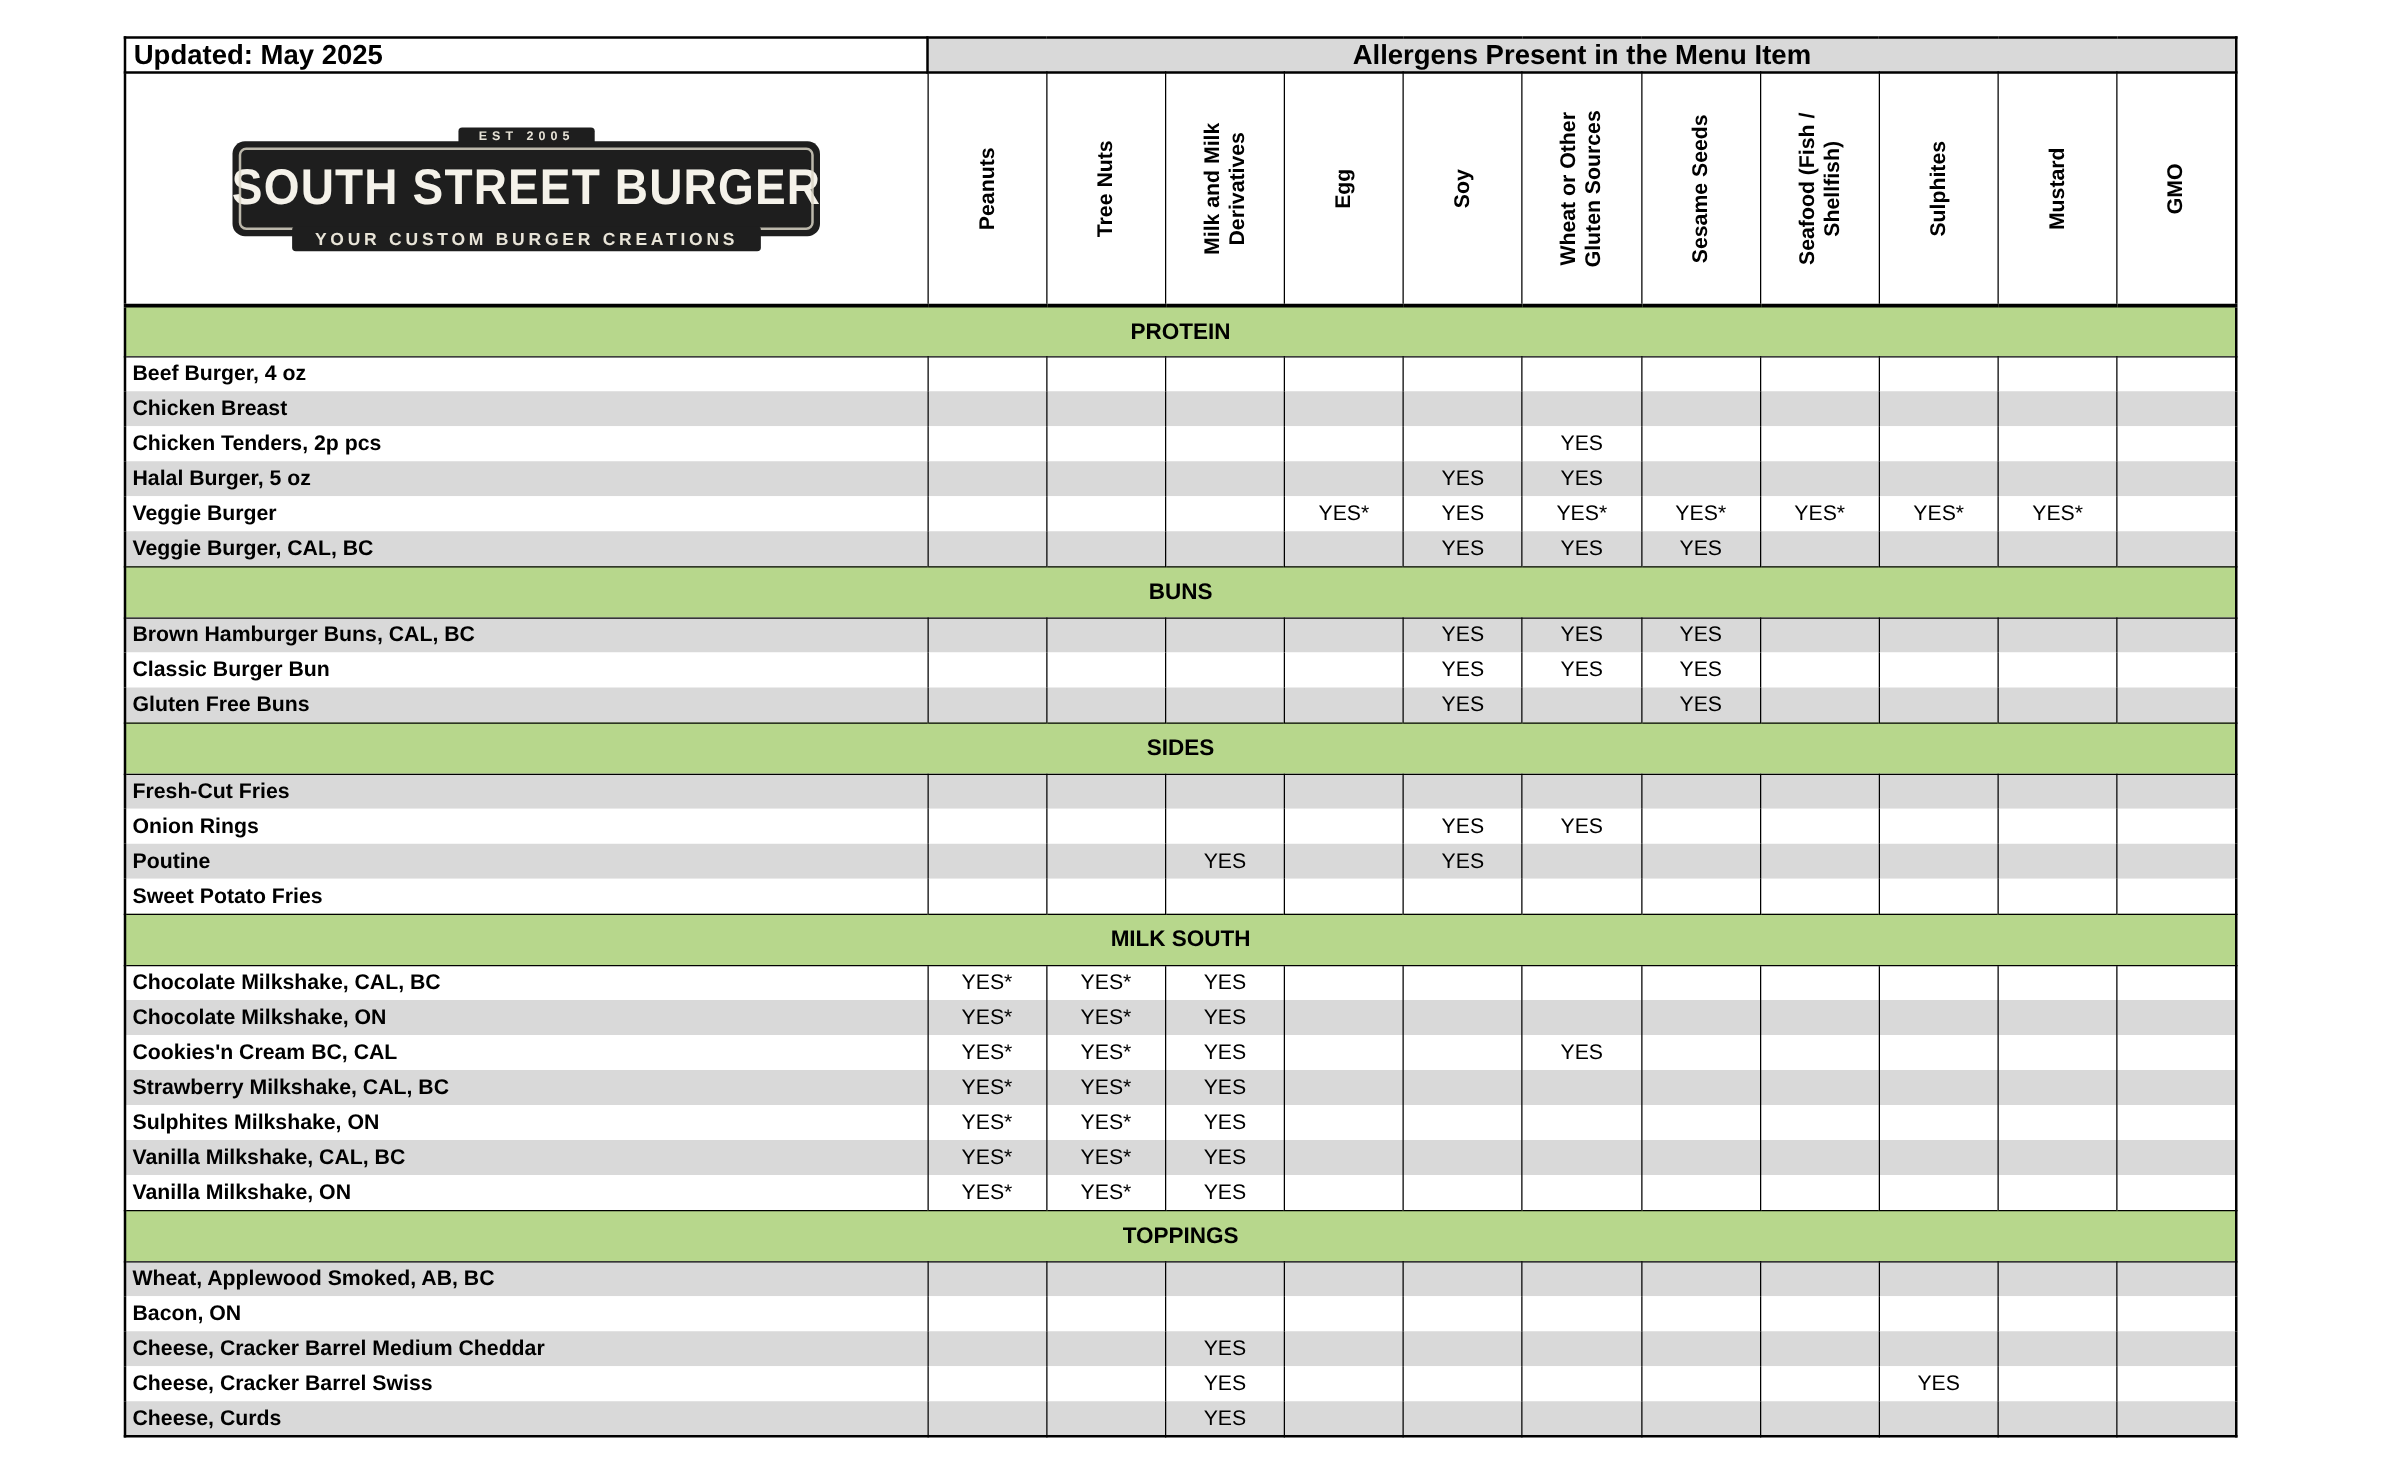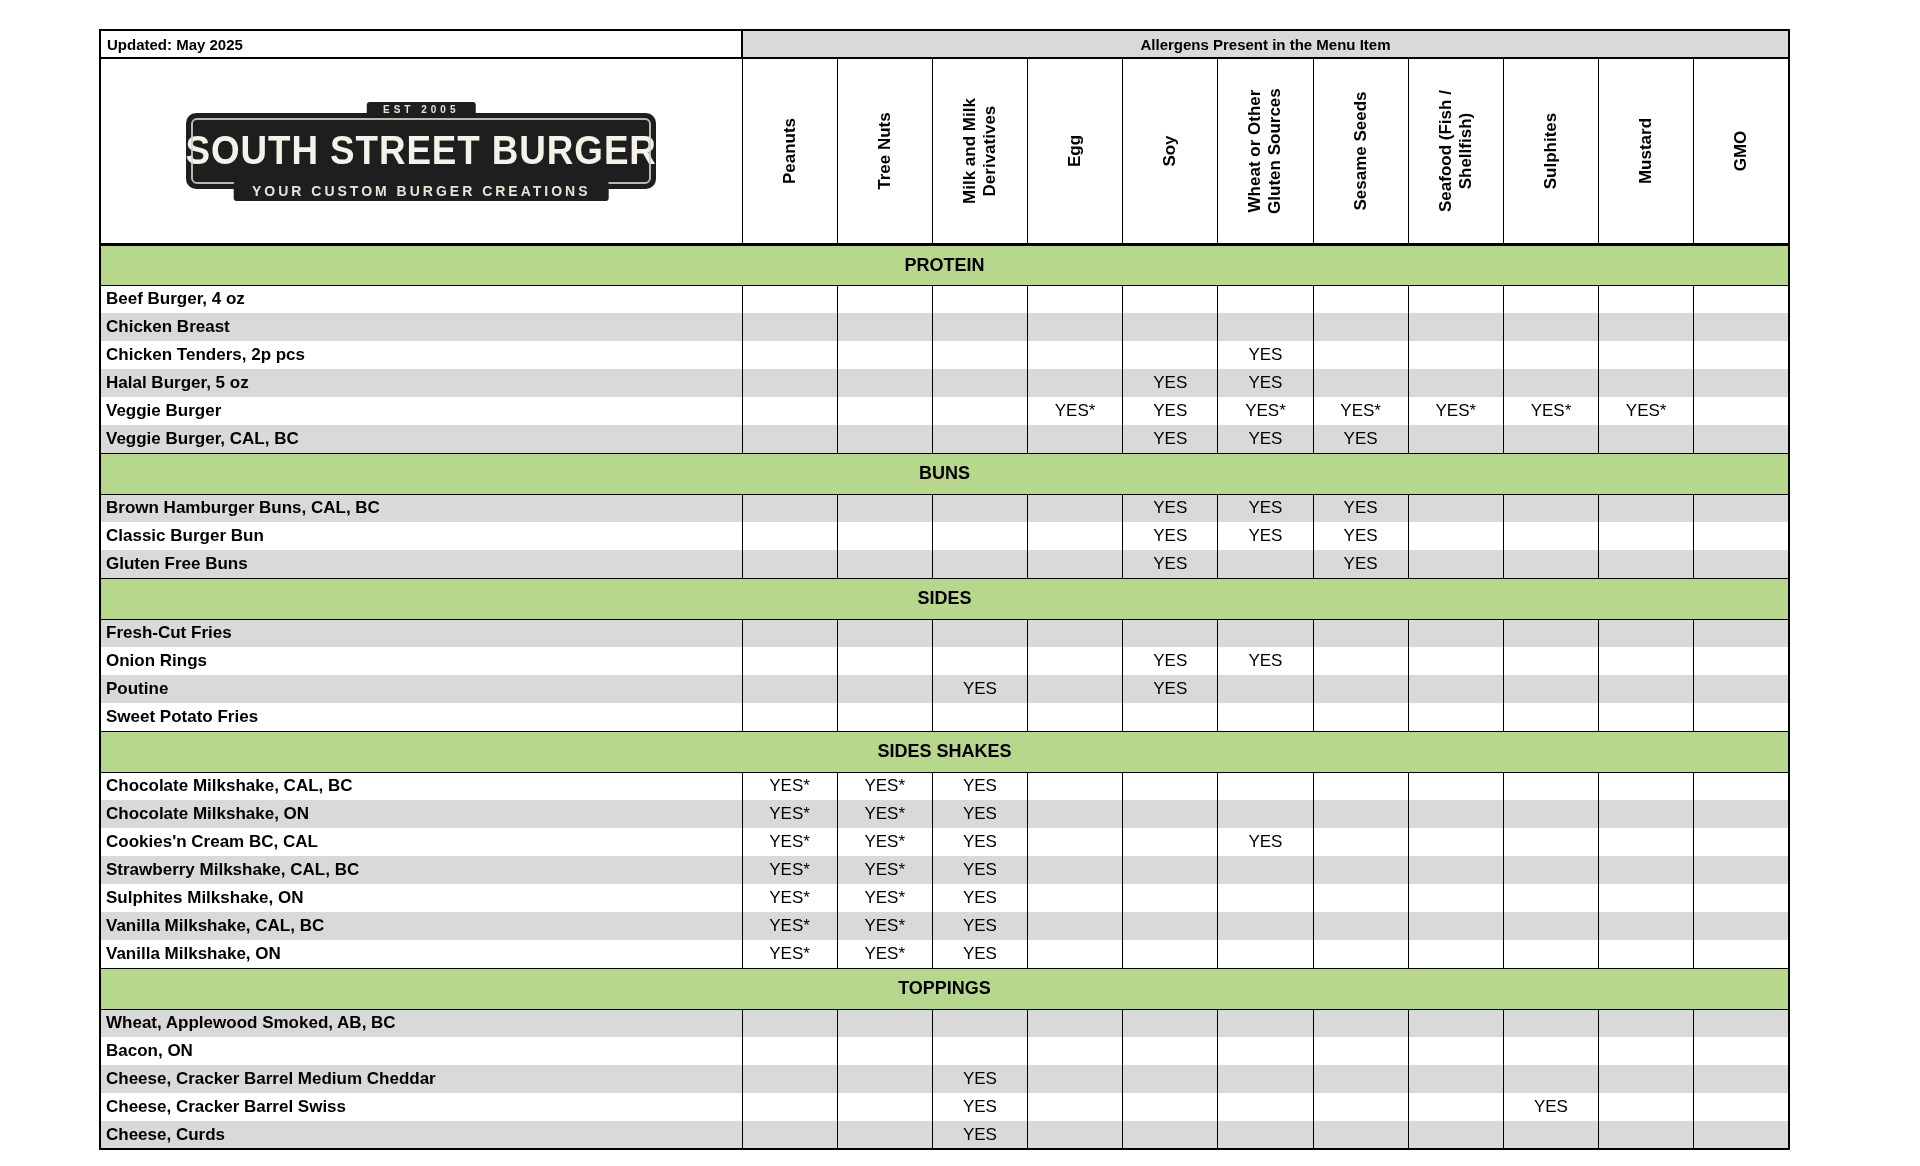--- a/index.html
+++ b/index.html
@@ -17,21 +17,21 @@
     border-collapse:collapse; table-layout:fixed;
     border:2px solid #000;
     background:#fff;
   }
   col.name-col { width:642px; }
 
   
   tr.top-row th{
     height:28px;
     border:2px solid #000;
-    font-size:15px; font-weight:bold;
+    font-size:22px; font-weight:bold;
     vertical-align:middle;
   }
   th.updated-cell{ text-align:left; padding-left:6px; background:#ffffff; }
   th.allergens-title{ background:var(--header-shade,#d9d9d9); }
 
   
   tr.head-row th{
     height:186px;
     border:1px solid #000;
     border-bottom:3px solid #000;
@@ -395,21 +395,21 @@
           <td class="val"></td>
           <td class="val"></td>
           <td class="val"></td>
           <td class="val"></td>
           <td class="val"></td>
           <td class="val"></td>
           <td class="val"></td>
           <td class="val"></td>
         </tr>
         <tr class="section-row">
-          <td colspan="12">SIDES SHAKES</td>
+          <td colspan="12">MILK SOUTH</td>
         </tr>
         <tr class="data-row">
           <td class="item-name">Chocolate Milkshake, CAL, BC</td>
           <td class="val">YES*</td>
           <td class="val">YES*</td>
           <td class="val">YES</td>
           <td class="val"></td>
           <td class="val"></td>
           <td class="val"></td>
           <td class="val"></td>

